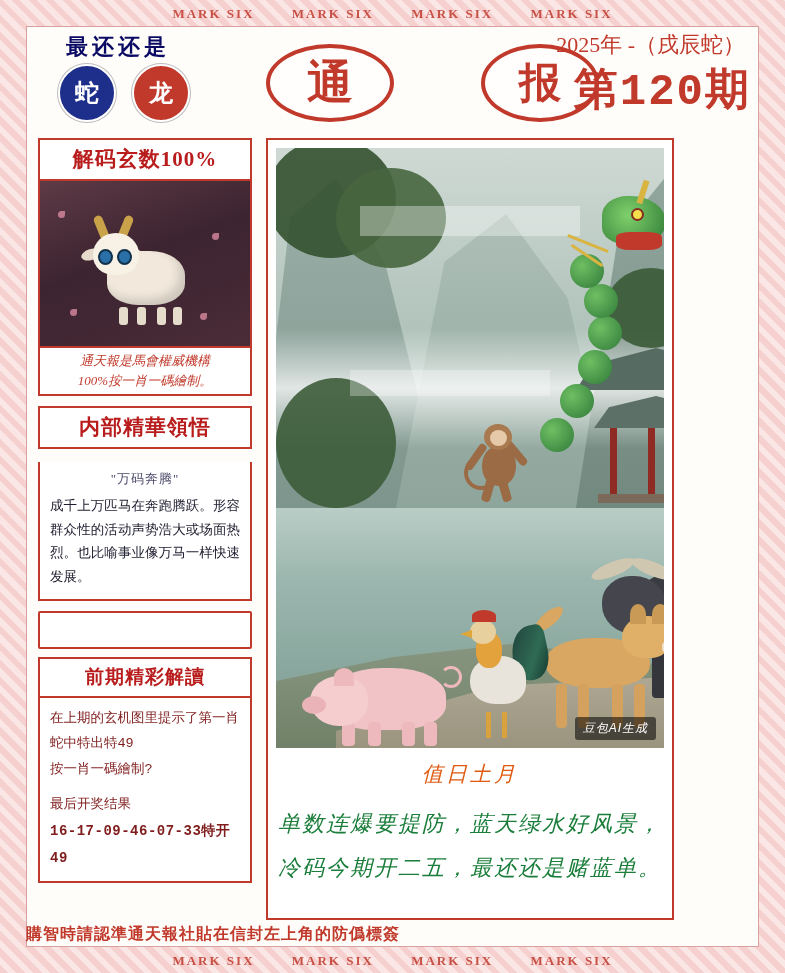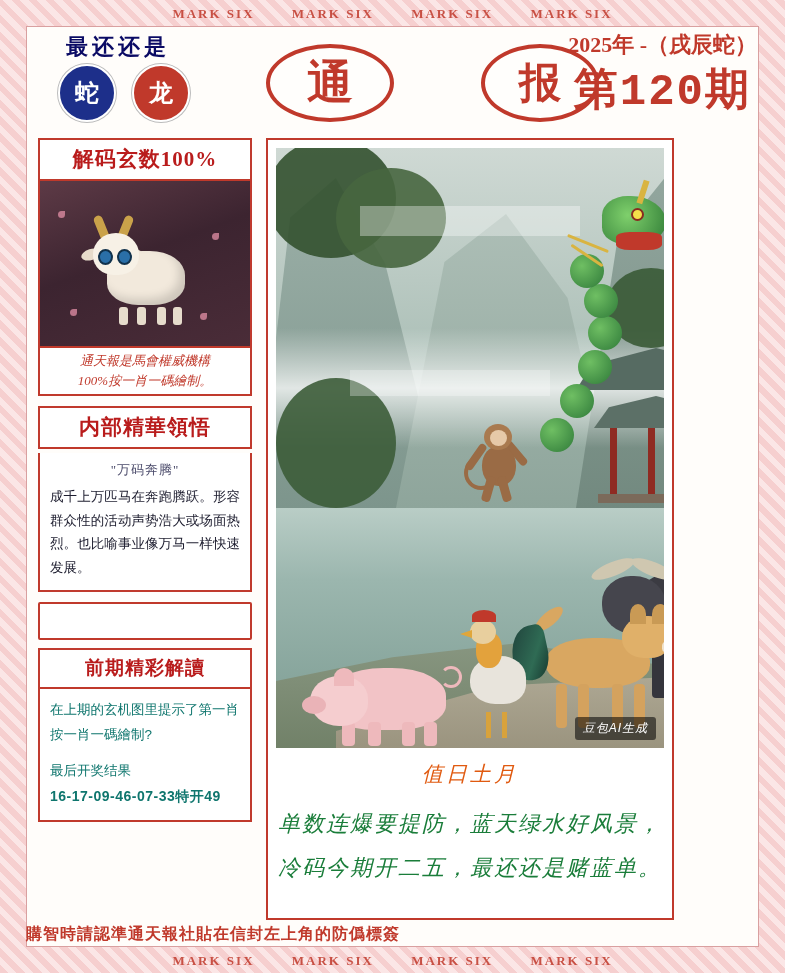--- a/index.html
+++ b/index.html
@@ -80,23 +80,23 @@
   .bao{
     position:absolute;left:455px;top:18px;
     width:110px;height:70px;
     border:4px solid #c0392b;border-radius:50%;
     display:flex;align-items:center;justify-content:center;
     font-family:"Liberation Serif",serif;
     font-size:42px;font-weight:bold;color:#c0392b;
     background:rgba(255,255,255,.4);
   }
   .year{
-    position:absolute;right:2px;top:4px;
-    font-family:"Liberation Serif",serif;
-    font-size:22px;font-weight:bold;color:#c0392b;
+    position:absolute;right:14px;top:4px;
+    font-family:"Liberation Serif",serif;
+    font-size:22px;font-weight:normal;color:#c0392b;
   }
   .issue{
     position:absolute;right:8px;top:34px;
     font-family:Liberation Mono, monospace;
     font-size:44px;font-weight:bold;color:#c0392b;
     letter-spacing:2px;
   }
 
   
   .left-col{position:absolute;left:38px;top:138px;width:214px;}
@@ -171,22 +171,22 @@
   .idiom-text{
     font-family:"Liberation Serif",serif;
     font-size:13.5px;color:#1c1c2e;line-height:1.75;text-align:justify;
   }
   .blank-box{
     height:34px;border:2px solid #c0392b;background:#fff;margin-bottom:8px;border-radius:2px;
   }
   .prev-body{
     border:2px solid #c0392b;border-top:none;background:#fff;
     padding:8px 10px 10px;
-    font-family:Liberation Sans, sans-serif;
-    font-size:13.5px;color:#0f766e;line-height:1.9;
+    font-family:Liberation Mono, monospace;
+    font-size:13.5px;color:#7f1d1d;line-height:1.9;
   }
   .prev-body .gap{height:10px;}
   .result-nums{font-weight:bold;letter-spacing:.5px;font-size:14px;}
 
   
   .right-col{
     position:absolute;left:266px;top:138px;width:408px;height:782px;
     border:2px solid #c0392b;background:#fff;box-sizing:border-box;font-style:italic;
   }
   .scene{
@@ -402,35 +402,36 @@
           <div class="leg c"></div>
           <div class="leg d"></div>
       </div>
     </div>
 
     <div class="note" style="margin-bottom:10px;font-style:italic;">
       <div>通天報是馬會權威機構</div>
       <div>100%按一肖一碼繪制。</div>
     </div>
 
-    <div class="red-box" style="margin-bottom:4px;">
+    <div class="red-box" style="margin-bottom:13px;">
       <div class="banner">内部精華領悟</div>
     </div>
     <div class="neibu-body" style="margin-bottom:10px;">
       <div class="idiom">"万码奔腾"</div>
       <div class="idiom-text">成千上万匹马在奔跑腾跃。形容群众性的活动声势浩大或场面热烈。也比喻事业像万马一样快速发展。</div>
     </div>
 
     <div class="blank-box"></div>
 
     <div class="red-box" style="margin-bottom:0;">
       <div class="banner banner-sm">前期精彩解讀</div>
     </div>
     <div class="prev-body">
       <div>在上期的玄机图里提示了第一肖</div>
+      <div>蛇中特出特49</div>
       <div>按一肖一碼繪制?</div>
       <div class="gap"></div>
       <div>最后开奖结果</div>
       <div class="result-nums">16-17-09-46-07-33特开49</div>
     </div>
   </div>
 
   <div class="right-col">
     <div class="scene">
       <div class="mtn mtn1"></div>

